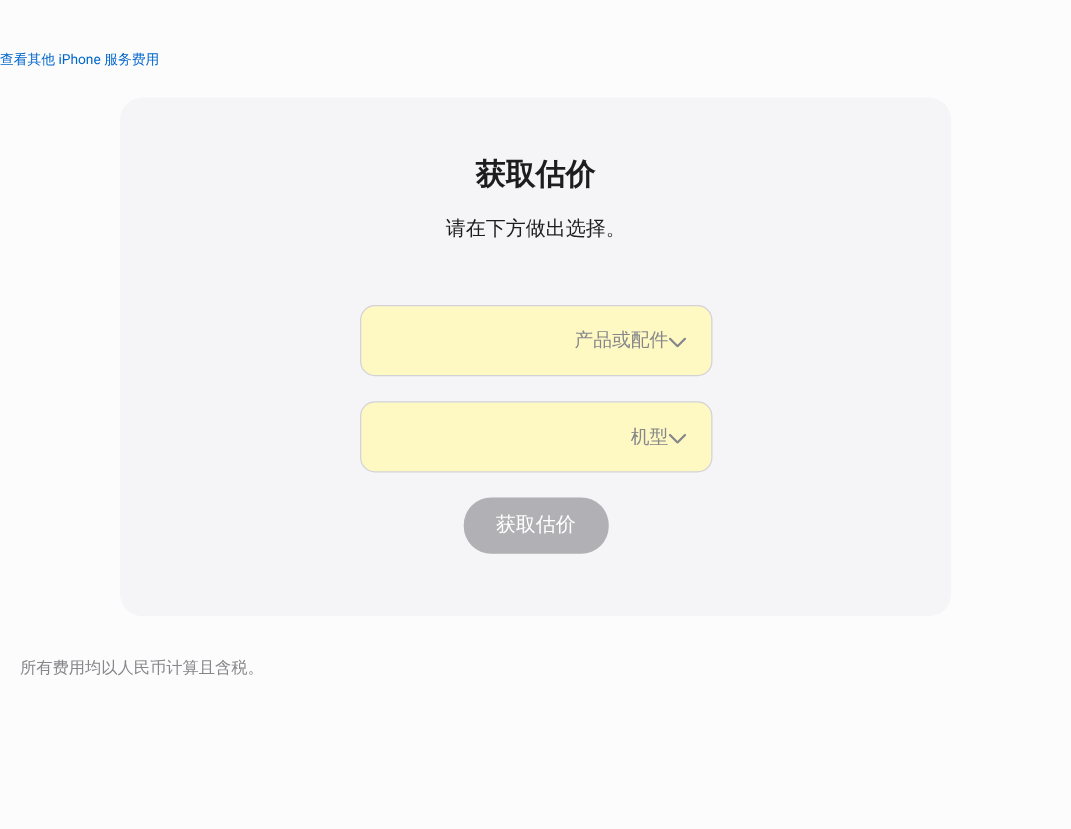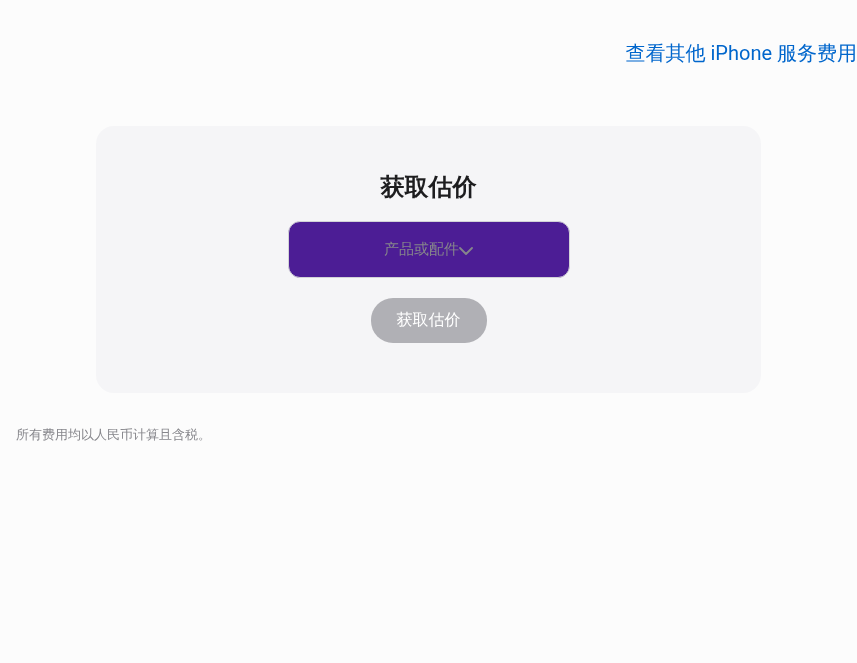--- a/index.html
+++ b/index.html
@@ -8,25 +8,25 @@
       box-sizing: border-box;
     }
     body {
       font-family: -apple-system, BlinkMacSystemFont, "Segoe UI", Roboto, "Helvetica Neue", Arial, sans-serif;
       background: #fcfcfc;
       width: 857px;
       height: 663px;
       padding-top: 40px;
     }
     .top-link {
-      text-align: right;
+      text-align: left;
       color: #0066cc;
-      font-size: 20px;
+      font-size: 11px;
       cursor: pointer;
-      margin-bottom: 59px;
+      margin-bottom: 23px;
     }
     .card {
       background: #f5f5f7;
       border-radius: 18px;
       width: 665px;
       margin: 0 auto;
       padding: 45px 40px 50px 40px;
       text-align: center;
     }
     .card-title {
@@ -36,27 +36,27 @@
       margin-bottom: 18px;
     }
     .card-subtitle {
       font-size: 16px;
       color: #1d1d1f;
       margin-bottom: 50px;
     }
     .select-box {
       width: 282px;
       margin: 0 auto 20px auto;
-      background: #4c1d95;
+      background: #fef9c3;
       border: 1px solid #d2d2d7;
       border-radius: 12px;
       padding: 18px 20px;
       display: flex;
       align-items: center;
-      justify-content: center;
+      justify-content: flex-end;
       cursor: pointer;
     }
     .select-placeholder {
       color: #86868b;
       font-size: 15px;
     }
     .chevron-down {
       color: #86868b;
     }
     .help-link {
@@ -88,30 +88,39 @@
       font-size: 11px;
     }
   </style>
 </head>
 <body>
 
 <div class="top-link">查看其他 iPhone 服务费用</div>
 
 <div class="card">
   <div class="card-title">获取估价</div>
+  <div class="card-subtitle">请在下方做出选择。</div>
 
   <div class="select-box">
     <span class="select-placeholder">产品或配件</span>
     <span class="chevron-down">
       <svg width="14" height="8" viewBox="0 0 14 8" fill="none">
         <path d="M1 1L7 7L13 1" stroke="#86868b" stroke-width="1.8" stroke-linecap="round" stroke-linejoin="round"></path>
       </svg>
     </span>
   </div>
 
+  <div class="select-box">
+    <span class="select-placeholder">机型</span>
+    <span class="chevron-down">
+      <svg width="14" height="8" viewBox="0 0 14 8" fill="none">
+        <path d="M1 1L7 7L13 1" stroke="#86868b" stroke-width="1.8" stroke-linecap="round" stroke-linejoin="round"></path>
+      </svg>
+    </span>
+  </div>
 
 
   <div>
     <button class="submit-btn">获取估价</button>
   </div>
 </div>
 
 <div class="footer-text">所有费用均以人民币计算且含税。</div>
 
 </body></html>

